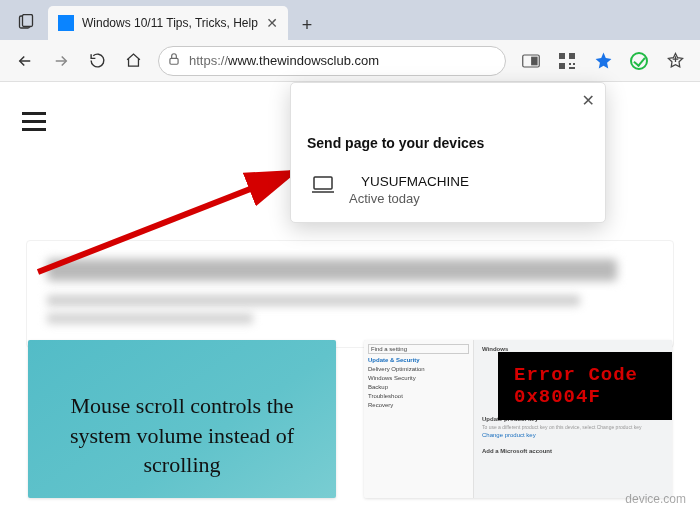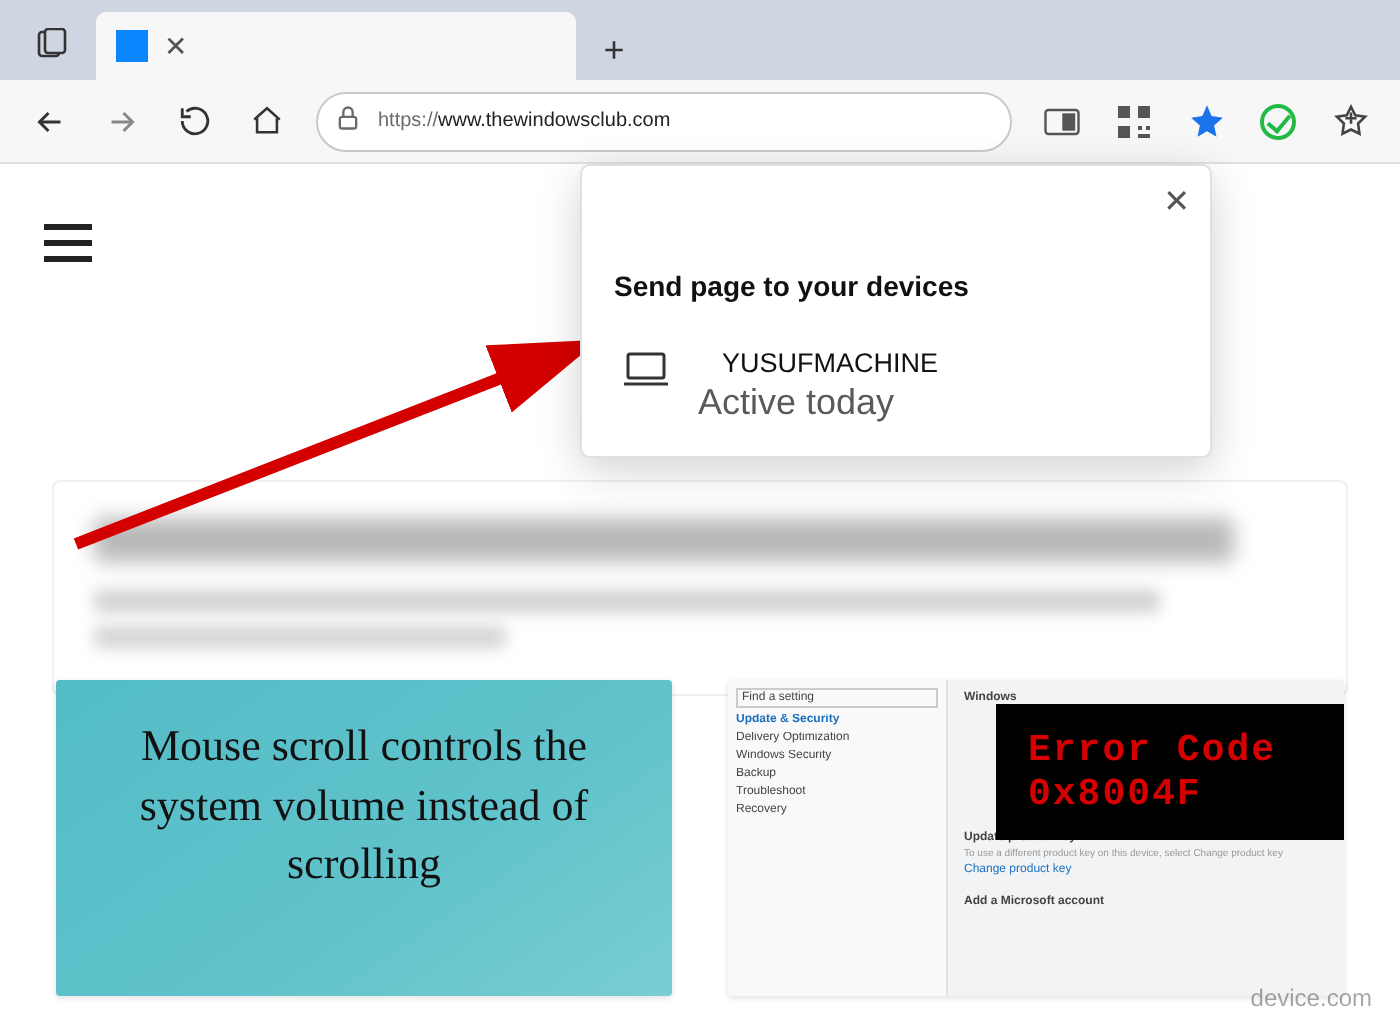--- a/index.html
+++ b/index.html
@@ -8,46 +8,46 @@
   .tabbar { height: 40px; background: #cfd6e2; display: flex; align-items: flex-end; padding-left: 8px; gap: 4px; }
   .tabctl { width: 36px; height: 36px; display: flex; align-items: center; justify-content: center; cursor: pointer; color: #333; }
   .tab { height: 34px; background: #f7f7f7; border-radius: 5px 5px 0 0; display: flex; align-items: center; padding: 0 10px; gap: 8px; min-width: 240px; max-width: 240px; font-size: 12px; color: #222; }
   .favicon { width: 16px; height: 16px; background: #0a84ff; display: inline-block; }
   .tab-title { overflow: hidden; white-space: nowrap; text-overflow: ellipsis; flex: 1; }
   .tab-close { font-size: 14px; color: #555; cursor: pointer; }
   .newtab { width: 30px; height: 30px; display: flex; align-items: center; justify-content: center; font-size: 18px; color: #333; cursor: pointer; }
 
   .toolbar { height: 42px; background: #f7f7f7; border-bottom: 1px solid #e0e0e0; display: flex; align-items: center; padding: 0 8px; gap: 2px; }
   .tbtn { width: 34px; height: 34px; display: flex; align-items: center; justify-content: center; cursor: pointer; color: #444; border-radius: 4px; }
-  .urlbar { flex: 1; height: 30px; background: #fff; border: 1px solid #c9c9c9; border-radius: 15px; display: flex; align-items: center; padding: 0 8px; gap: 8px; margin: 0 6px; font-size: 10px; color: #444; }
+  .urlbar { flex: 1; height: 30px; background: #fff; border: 1px solid #c9c9c9; border-radius: 15px; display: flex; align-items: center; padding: 0 8px; gap: 8px; margin: 0 6px; font-size: 13px; color: #444; }
   .urlbar .scheme { color: #6b6b6b; }
   .urlbar .host { color: #222; }
   .toolbar-right { display: flex; align-items: center; gap: 2px; }
   .star-icon svg { fill: #1a73e8; }
   .green-circle { width: 18px; height: 18px; border: 2px solid #21ba45; border-radius: 50%; position: relative; }
   .green-circle::after { content: ''; position: absolute; left: 4px; top: 1px; width: 5px; height: 9px; border: solid #21ba45; border-width: 0 2px 2px 0; transform: rotate(40deg); }
 
   .content { position: relative; height: calc(100% - 82px); background: #fff; }
   .header { height: 78px; display: flex; align-items: center; padding: 0 22px; }
   .hamburger { width: 34px; height: 34px; display: flex; flex-direction: column; justify-content: center; gap: 5px; cursor: pointer; }
   .hamburger span { height: 3px; background: #222; width: 24px; }
 
   .popover { position: absolute; top: 0px; left: 290px; width: 316px; background: #fff; border: 1px solid #e0e0e0; border-radius: 5px; box-shadow: 0 6px 22px rgba(0,0,0,0.18); z-index: 50; padding: 14px 16px 8px; }
   .popover-title { font-weight: 600; font-size: 14px; color: #111; margin-bottom: 14px; margin-top: 38px; }
   .popover-close { position: absolute; top: 8px; right: 10px; font-size: 16px; color: #555; cursor: pointer; }
   .device-row { display: flex; gap: 14px; padding: 8px 4px; cursor: pointer; align-items: flex-start; }
   .device-icon { width: 24px; height: 18px; margin-top: 3px; }
   .device-name { font-size: 13.5px; color: #111; line-height: 1.35; margin-left: 12px; }
-  .device-status { font-size: 18px; color: #5a5a5a; }
+  .device-status { font-size: 13px; color: #5a5a5a; }
 
   .arrow { position: absolute; top: 82px; left: 32px; z-index: 45; pointer-events: none; }
 
   .articles { position: absolute; bottom: 0; left: 0; right: 0; padding: 0 28px 14px; display: flex; gap: 28px; }
   .card { flex: 1; height: 158px; background: #e7ecef; border-radius: 2px; overflow: hidden; position: relative; box-shadow: 0 1px 3px rgba(0,0,0,0.12); }
-  .card1-inner { position: absolute; inset: 0; background: linear-gradient(145deg,#53bcc7 0%, #61c3cb 60%, #79cdd2 100%); display: flex; align-items: flex-start; justify-content: center; padding: 18px; }
+  .card1-inner { position: absolute; inset: 0; background: linear-gradient(145deg,#53bcc7 0%, #61c3cb 60%, #79cdd2 100%); display: flex; align-items: flex-end; justify-content: center; padding: 18px; }
   .card1-text { font-family: Georgia, 'Times New Roman', serif; font-size: 22px; color: #111; text-align: center; line-height: 1.35; }
   .card2-inner { position: absolute; inset: 0; background: #f2f3f4; display: flex; }
   .settings-panel { width: 110px; background: #f9f9f9; border-right: 1px solid #e1e1e1; font-size: 6px; color: #444; padding: 4px; display: flex; flex-direction: column; gap: 3px; }
   .settings-panel div { white-space: nowrap; overflow: hidden; }
   .right-panel { flex: 1; position: relative; font-size: 6px; color: #444; padding: 6px 8px; }
   .error-banner { position: absolute; top: 12px; left: 24px; right: -20px; background: #000; color: #d60000; font-family: 'Courier New', monospace; font-size: 19px; font-weight: bold; padding: 12px 16px; letter-spacing: 1px; }
   .right-panel .hdr { font-weight: 600; margin-bottom: 4px; }
 
   .banner-blur { position: absolute; top: 158px; left: 26px; right: 26px; height: 108px; border: 1px solid #f1f1f1; border-radius: 4px; padding: 18px 20px; }
   .blur-line1 { height: 22px; width: 94%; background: #b9b9b9; border-radius: 4px; filter: blur(5px); margin-bottom: 14px; }
@@ -61,20 +61,21 @@
 
 <div class="tabbar">
   <div class="tabctl">
     <svg width="16" height="16" viewBox="0 0 16 16">
         <rect x="1.5" y="2" width="10" height="12" rx="1.5" fill="none" stroke="#333" stroke-width="1.3"></rect>
         <rect x="4.5" y="0.5" width="10" height="12" rx="1.5" fill="#cfd6e2" stroke="#333" stroke-width="1.3"></rect>
       </svg>
   </div>
   <div class="tab">
     <span class="favicon"></span>
+    <span class="tab-title">Windows 10/11 Tips, Tricks, Help</span>
     <span class="tab-close">✕</span>
   </div>
   <div class="newtab">+</div>
 </div>
 
 <div class="toolbar">
   <div class="tbtn">
       <svg width="18" height="18" viewBox="0 0 24 24" fill="none" stroke="#333" stroke-width="2">
         <path d="M19 12H5"></path>
         <path d="M11 18l-6-6 6-6"></path>

